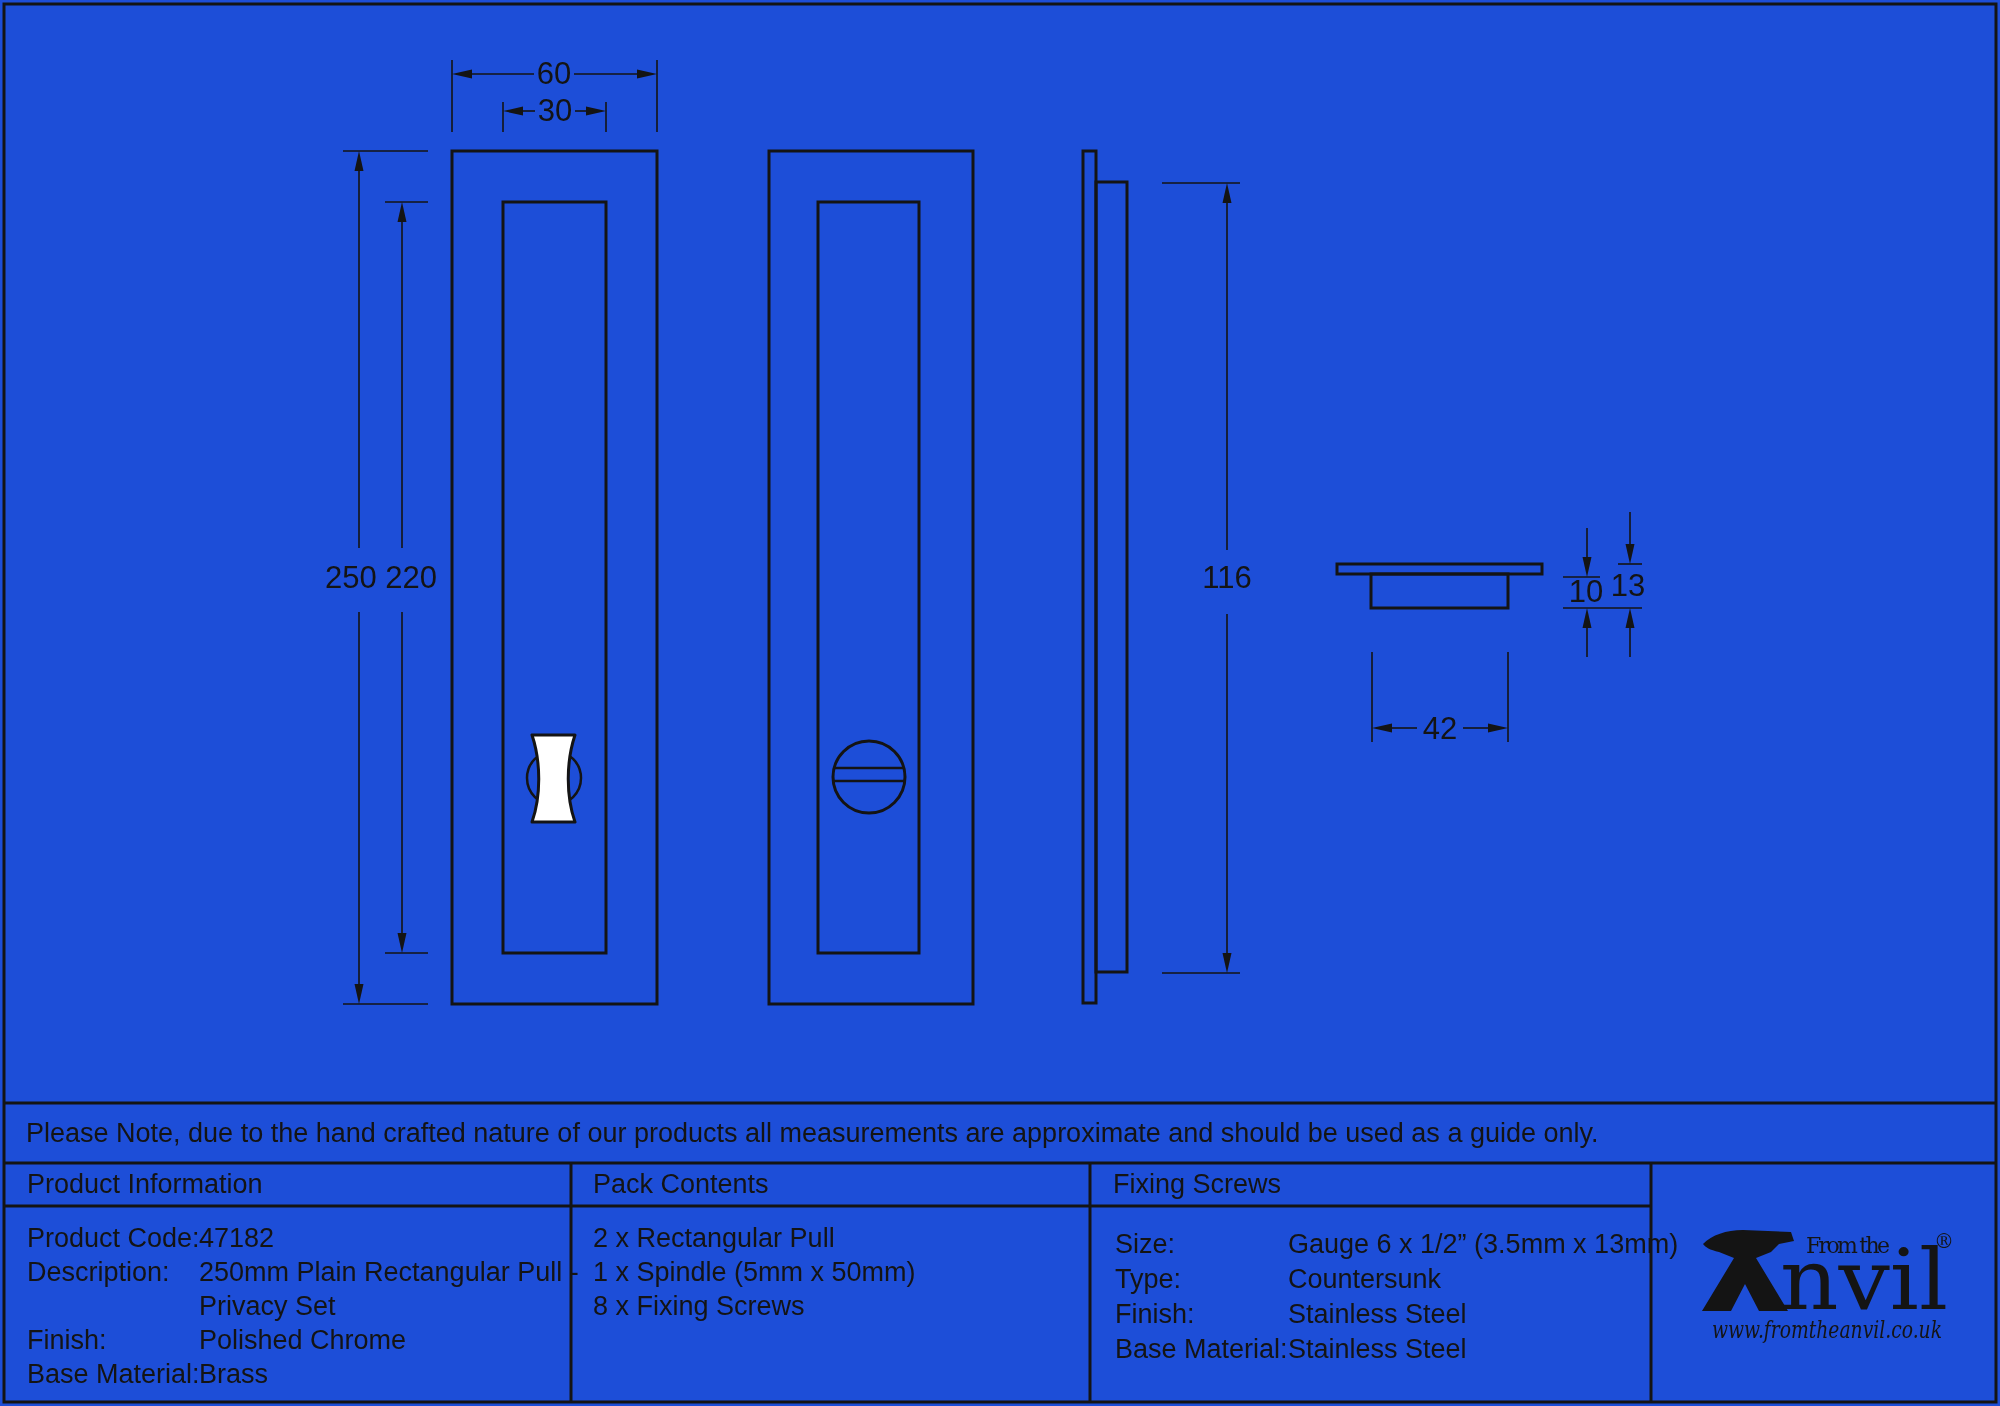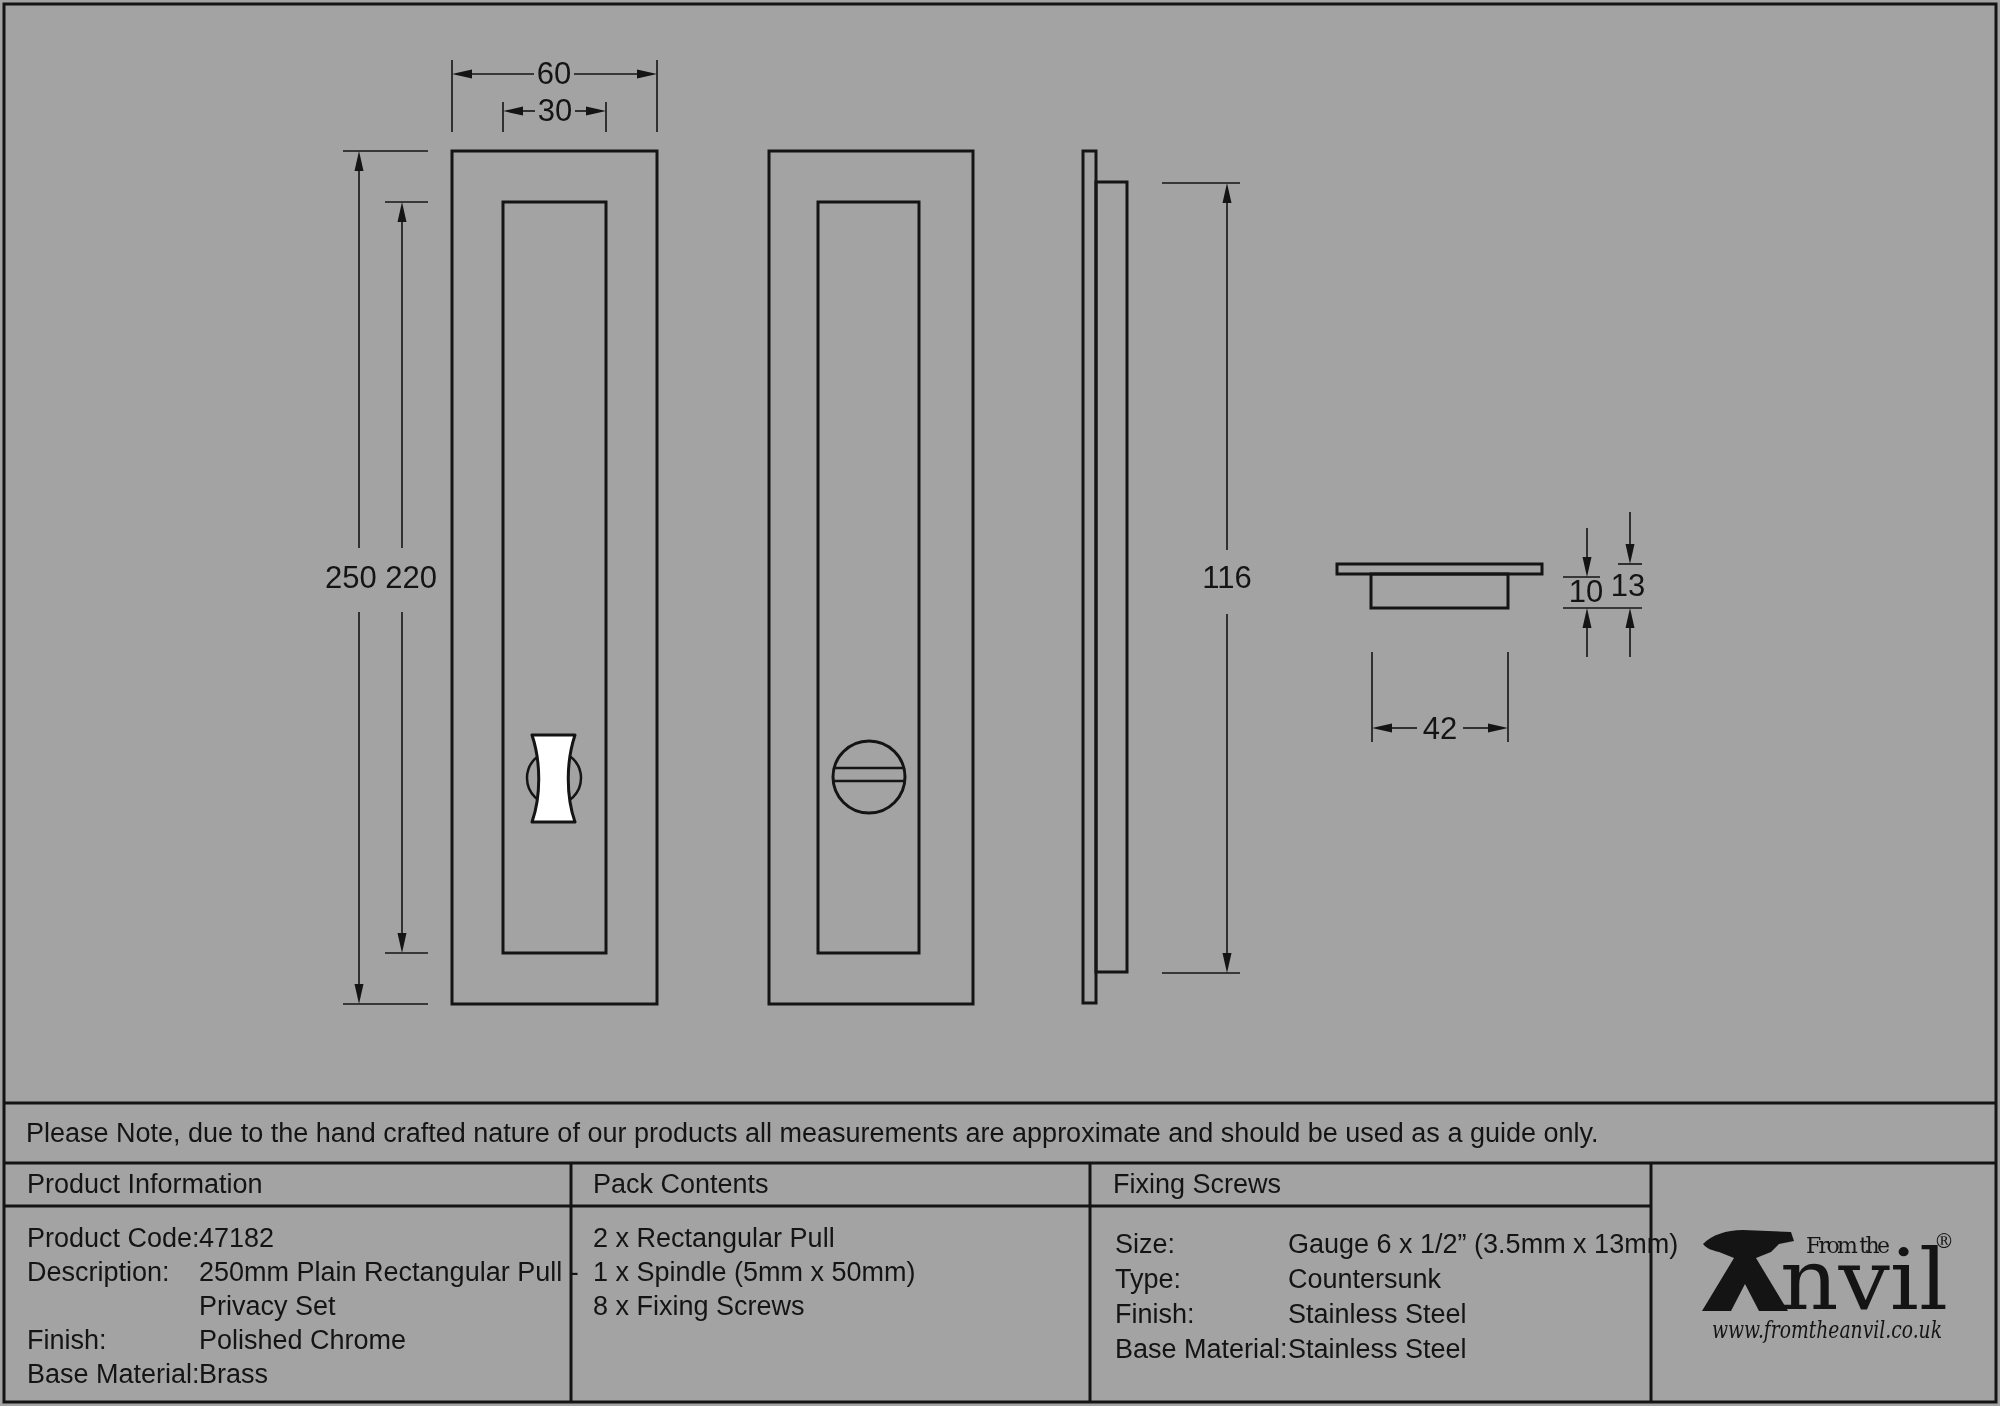--- a/index.html
+++ b/index.html
@@ -1,16 +1,16 @@
 <!DOCTYPE html>
 <html><head>
 <meta charset="utf-8">
 <style>
   html,body{margin:0;padding:0;background:#fff;}
-  .page{position:relative;width:2000px;height:1406px;background:#a3a3a3;overflow:hidden;}
+  .page{position:relative;width:2000px;height:1406px;background:#1d4ed8;overflow:hidden;}
   svg{position:absolute;left:0;top:0;}
   .ln{stroke:#141414;stroke-width:1.6;fill:none;}
   .thick{stroke:#141414;stroke-width:3;fill:none;}
   .thin13{stroke:#141414;stroke-width:2.5;fill:none;}
   .ah{fill:#141414;stroke:none;}
   text{font-family:"Liberation Sans",sans-serif;fill:#141414;}
   .dim{font-size:31px;text-anchor:middle;}
   .note{font-size:27px;}
   .hdr{font-size:27px;}
   .cell{font-size:27px;}

